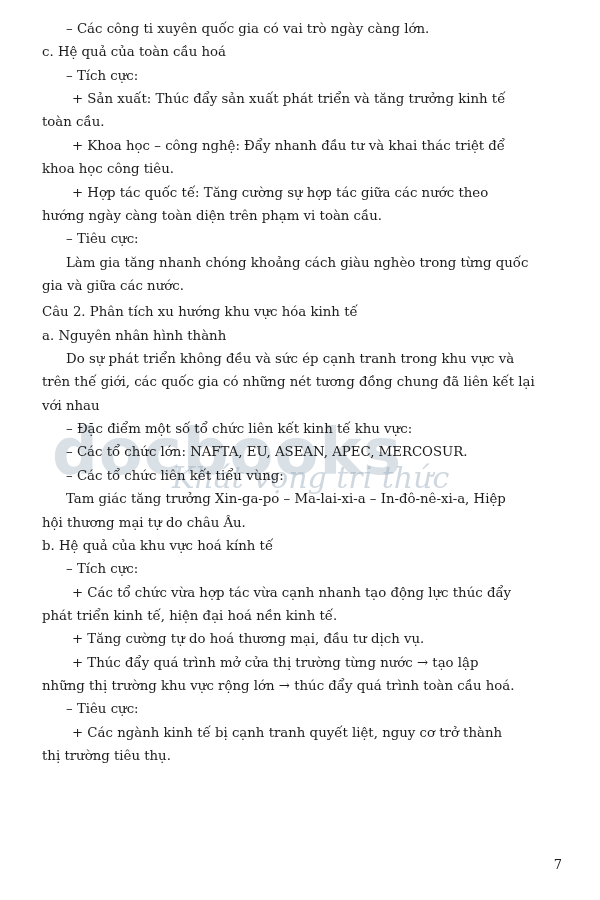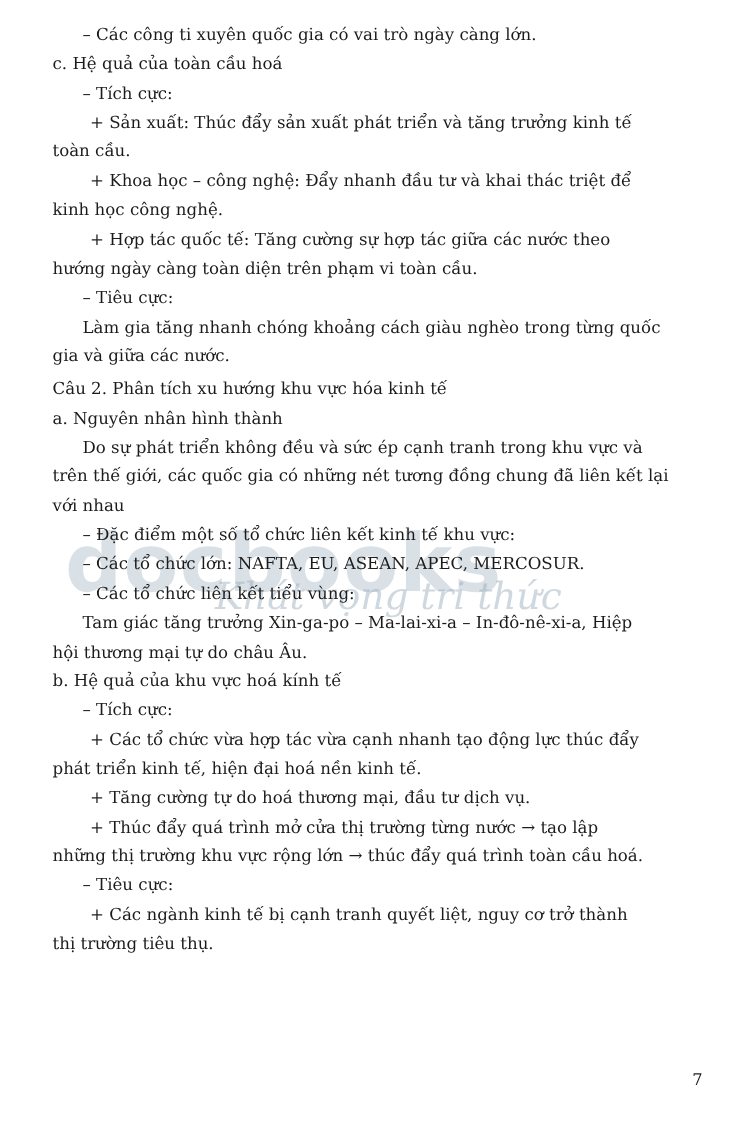--- a/index.html
+++ b/index.html
@@ -103,21 +103,21 @@
     <div class="wm-sub">Khát vọng tri thức</div>
   </div>
 
   <div class="doc-body">
       <p class="dash">–  Các công ti xuyên quốc gia có vai trò ngày càng lớn.</p>
       <p class="sub-label">c. Hệ quả của toàn cầu hoá</p>
       <p class="dash">–  Tích cực:</p>
       <p class="plus">+  Sản xuất: Thúc đẩy sản xuất phát triển và tăng trưởng kinh tế</p>
       <p class="flat">toàn cầu.</p>
       <p class="plus">+  Khoa học – công nghệ: Đẩy nhanh đầu tư và khai thác triệt để</p>
-      <p class="flat">kinh học công nghệ.</p>
+      <p class="flat">khoa học công tiêu.</p>
       <p class="plus">+  Hợp tác quốc tế: Tăng cường sự hợp tác giữa các nước theo</p>
       <p class="flat">hướng ngày càng toàn diện trên phạm vi toàn cầu.</p>
       <p class="dash">–  Tiêu cực:</p>
       <p class="para">Làm gia tăng nhanh chóng khoảng cách giàu nghèo trong từng quốc</p>
       <p class="flat">gia và giữa các nước.</p>
       <p class="heading">Câu 2. Phân tích xu hướng khu vực hóa kinh tế</p>
       <p class="sub-label">a. Nguyên nhân hình thành</p>
       <p class="para">Do sự phát triển không đều và sức ép cạnh tranh trong khu vực và</p>
       <p class="flat">trên thế giới, các quốc gia có những nét tương đồng chung đã liên kết lại</p>
       <p class="flat">với nhau</p>

